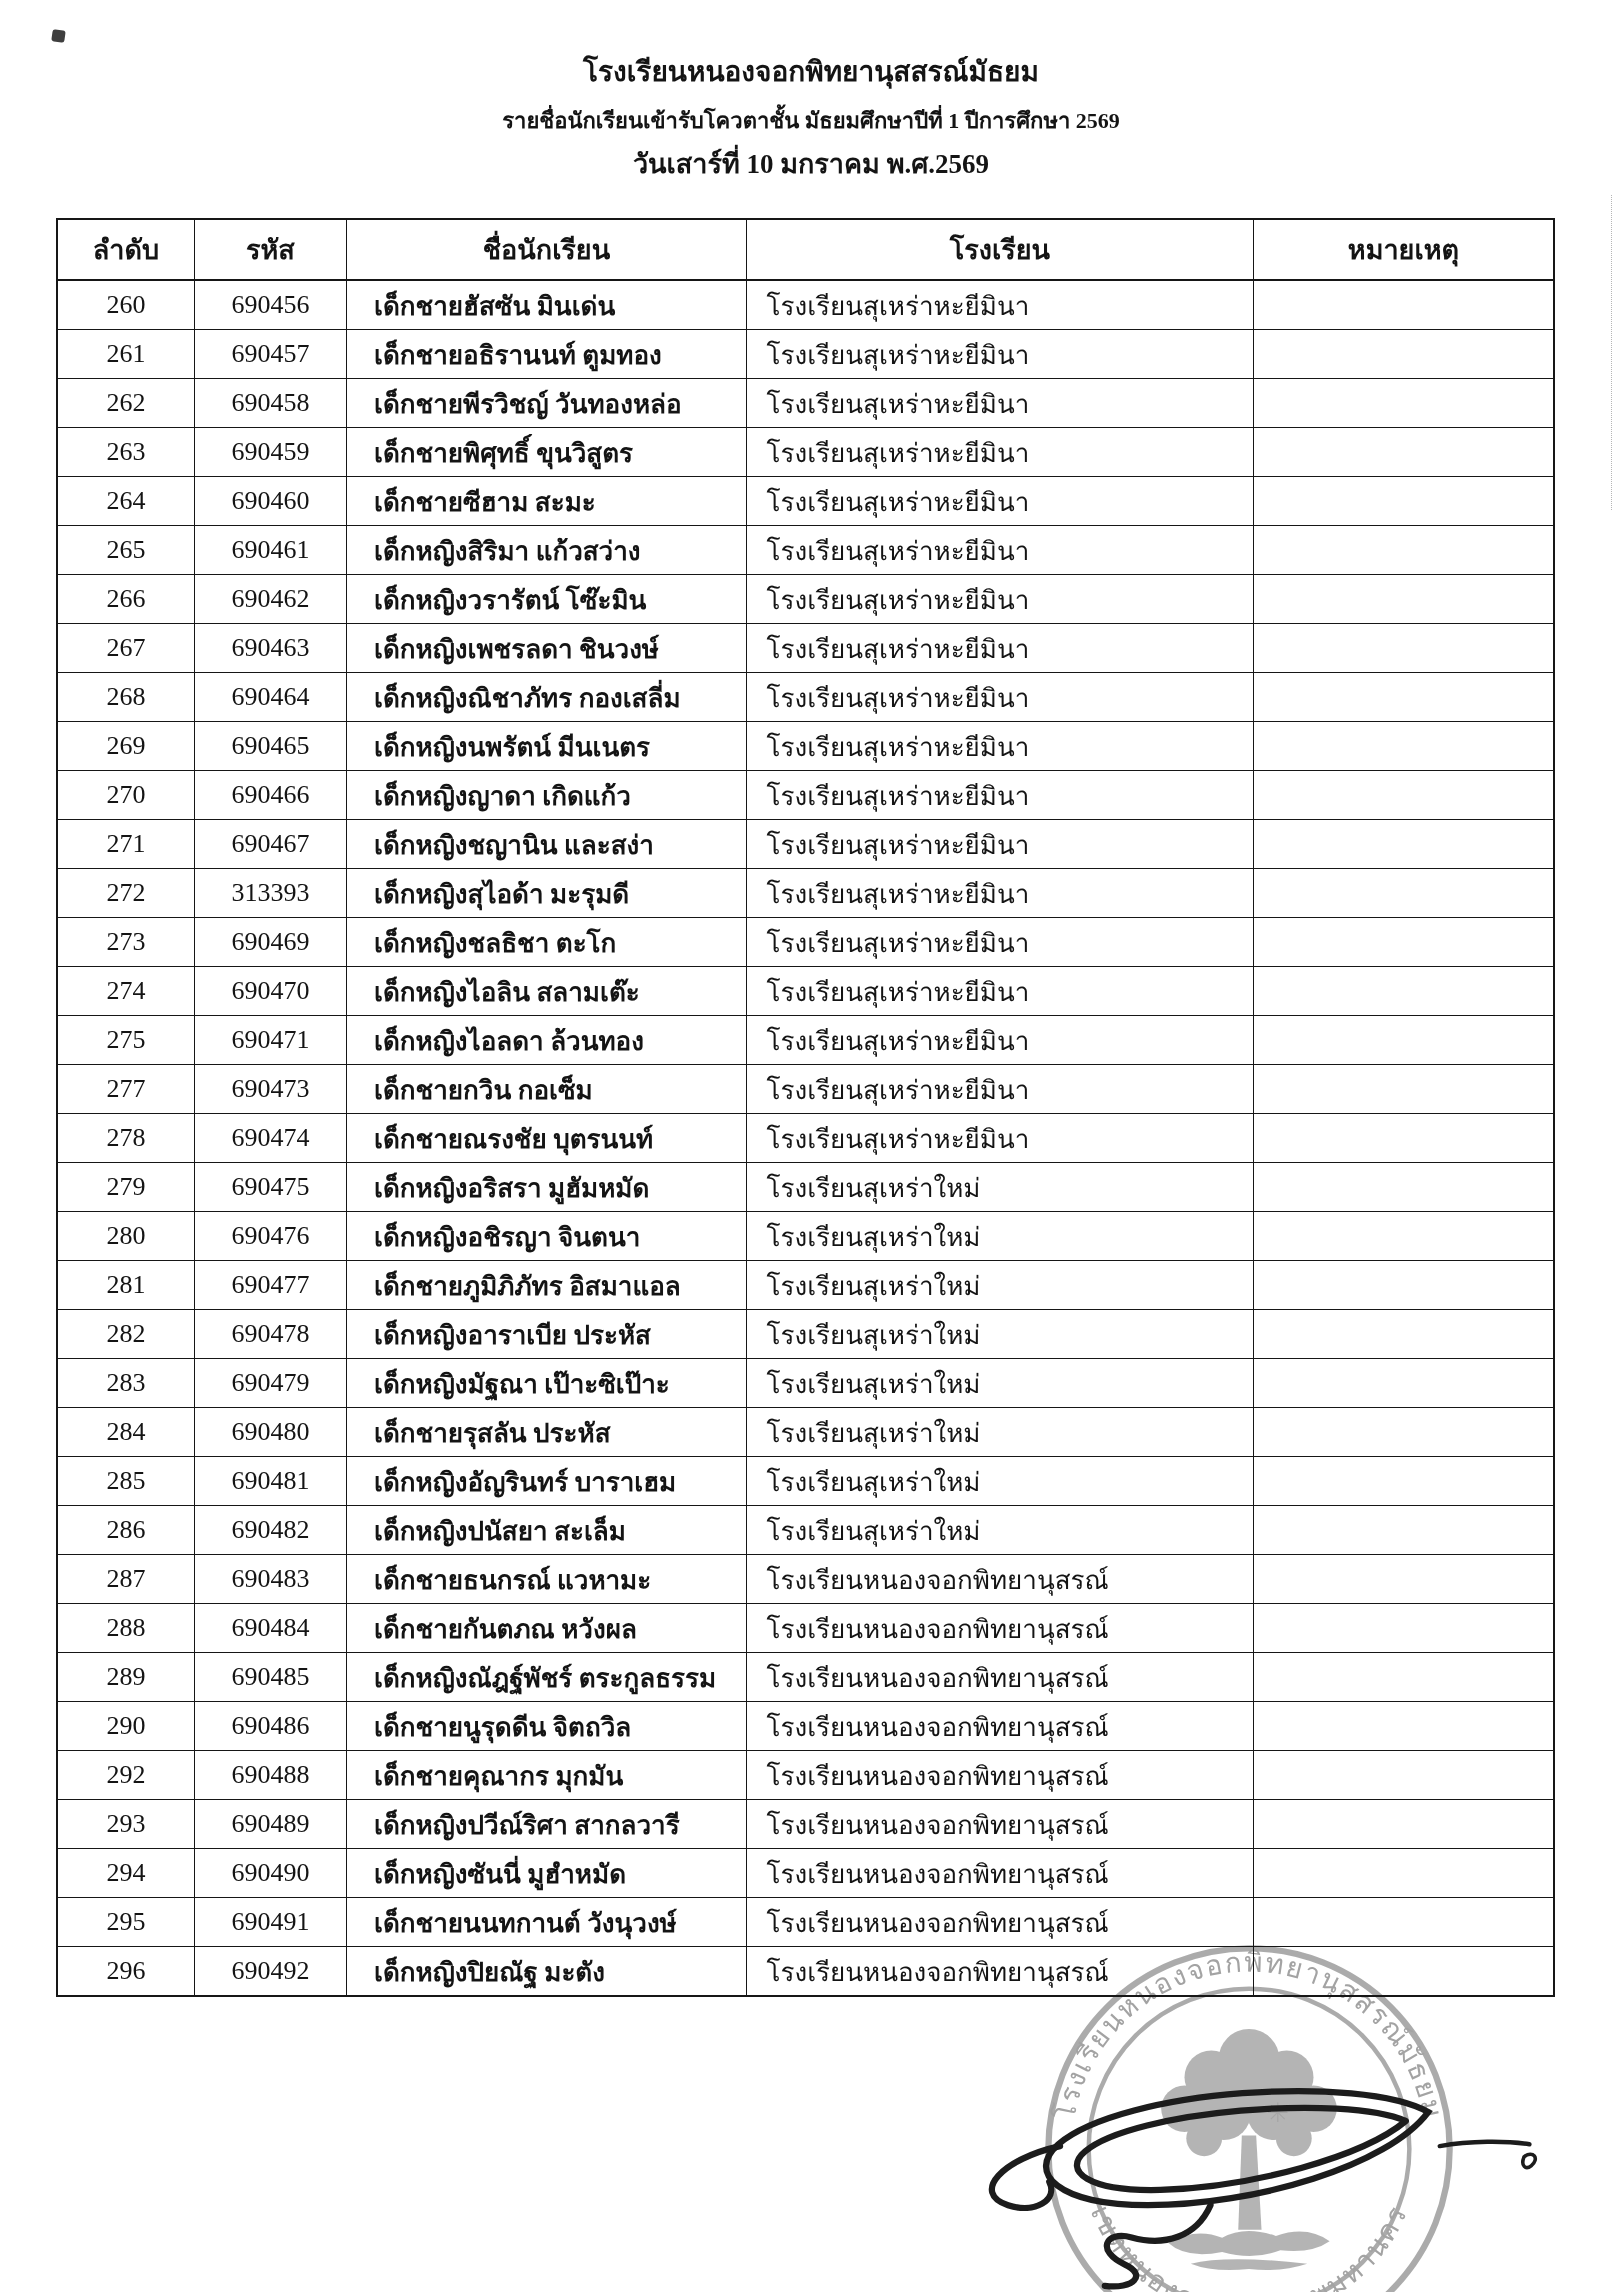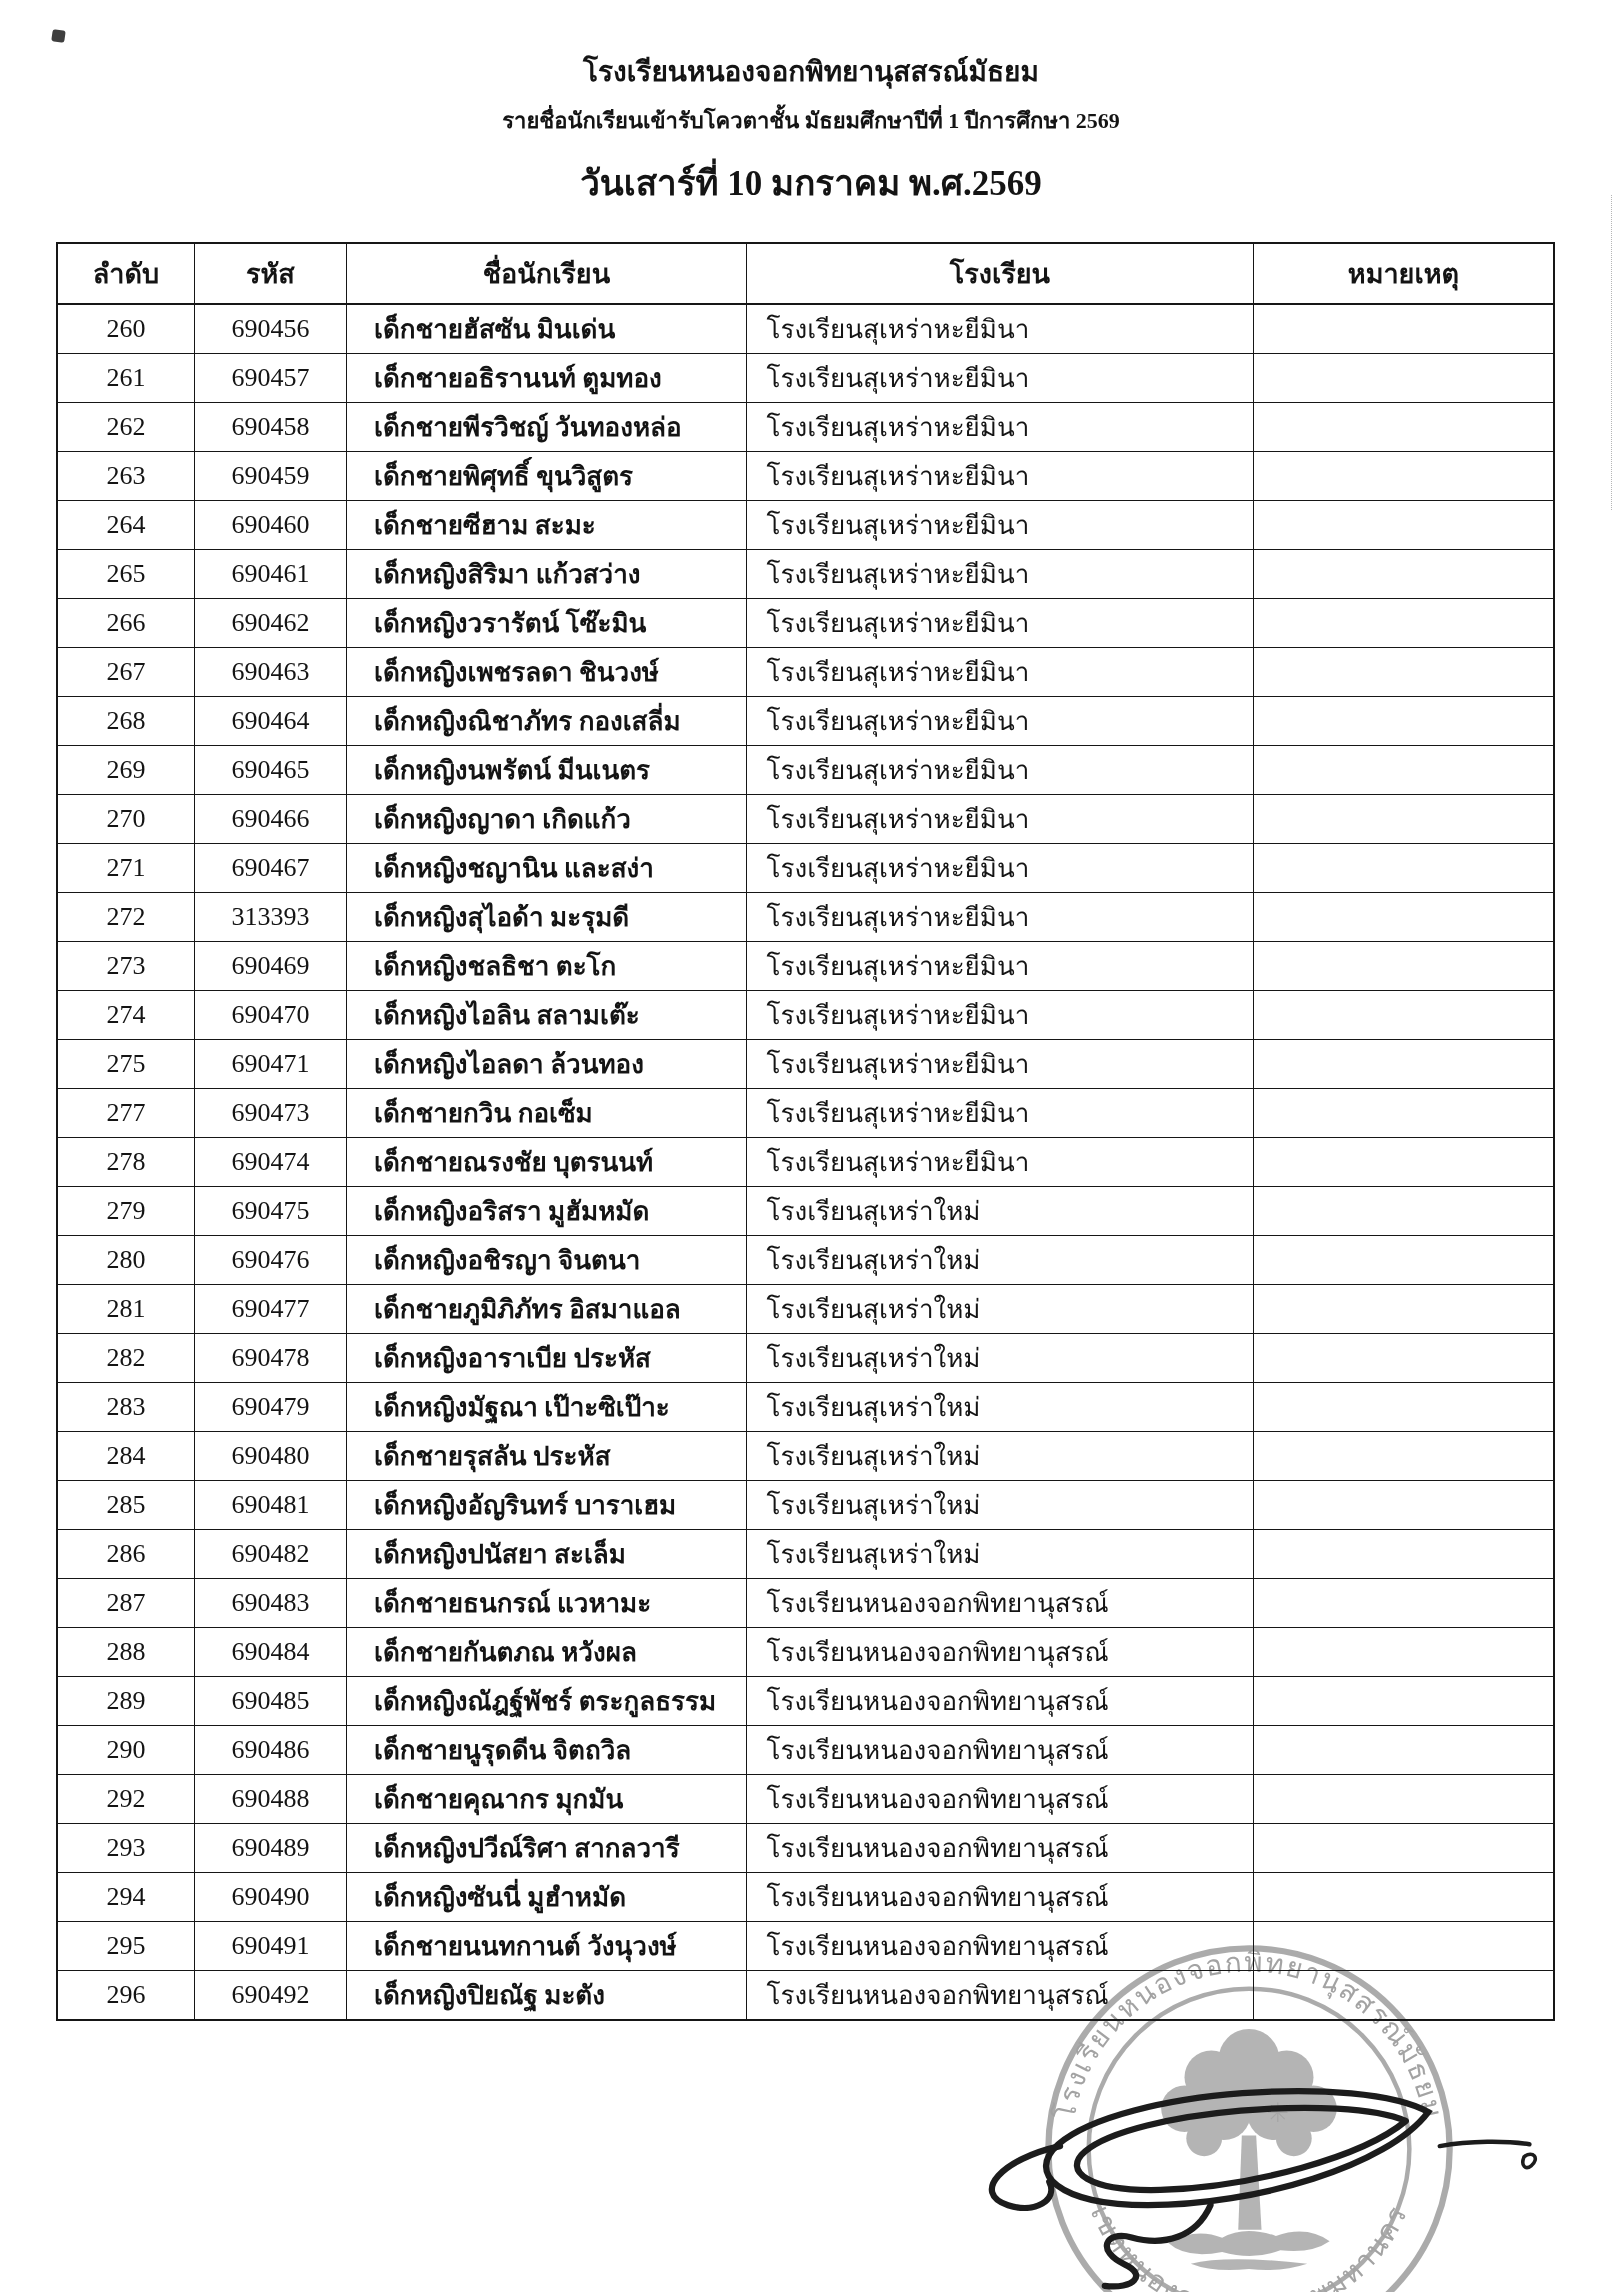--- a/index.html
+++ b/index.html
@@ -5,21 +5,21 @@
   html,body{margin:0;padding:0;}
   body{
     width:1622px;height:2293px;position:relative;overflow:hidden;
     background:#ffffff;color:#141414;
     font-family:"Liberation Serif","DejaVu Serif",serif;
   }
   .speck{position:absolute;left:52px;top:30px;width:13.4px;height:11.6px;background:#1d1d1d;border-radius:2.7px;transform:rotate(8deg);opacity:.85;}
   .head-block{padding-top:57px;text-align:center;font-weight:bold;}
   .doc-title{font-size:28px;line-height:1.1;}
   .doc-subtitle{font-size:22px;margin-top:21.5px;line-height:1.1;}
-  .doc-date{font-size:35px;margin-top:32px;line-height:1.1;}
+  .doc-date{font-size:27px;margin-top:17px;line-height:1.1;}
 
   table.student-table{
     border-collapse:collapse;table-layout:fixed;
     margin:38px 16px 0 56px;width:1499px;
     border:2.7px solid #161616;
     position:relative;z-index:2;background:transparent;
   }
   .student-table th,.student-table td{
     border:1.8px solid #161616;overflow:hidden;white-space:nowrap;
     vertical-align:middle;

